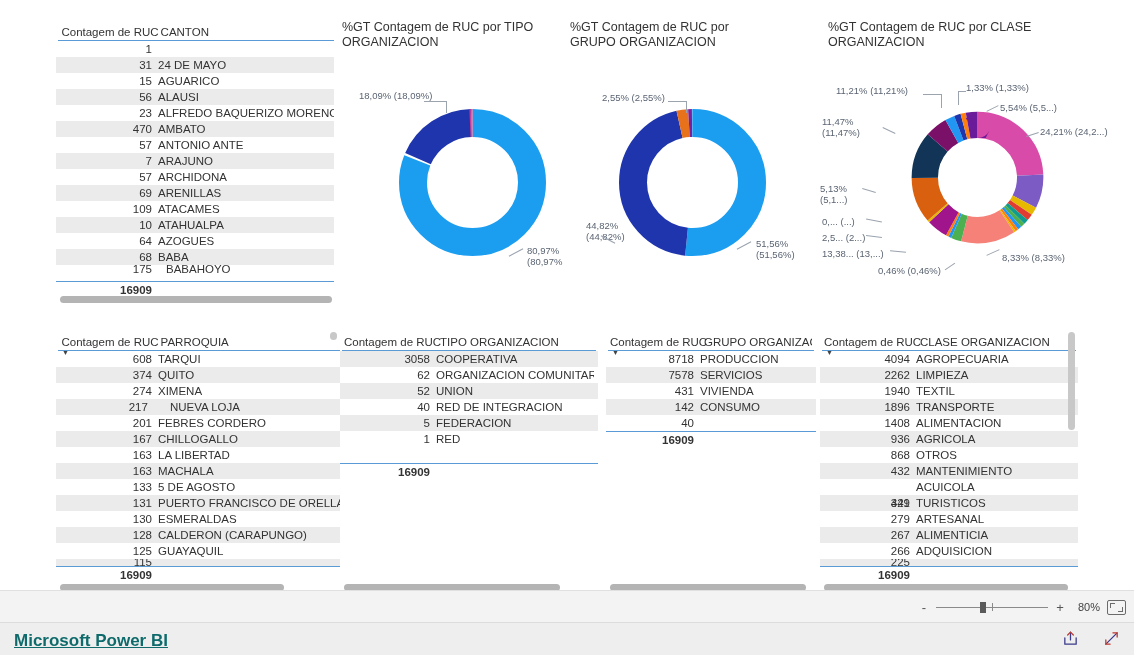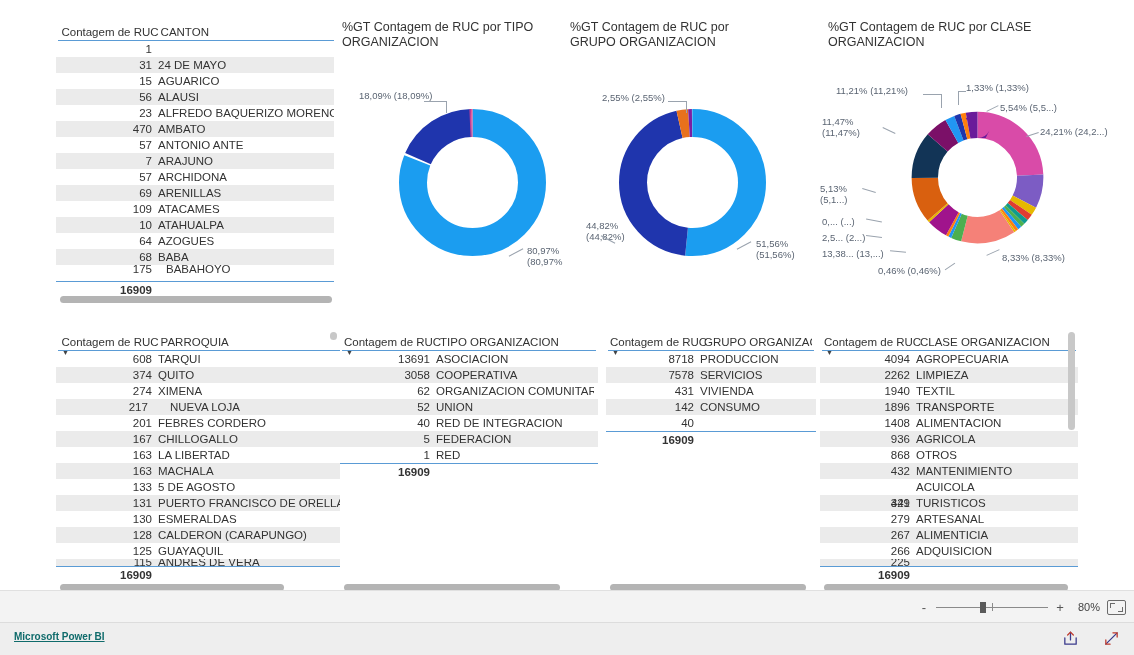--- a/index.html
+++ b/index.html
@@ -178,21 +178,21 @@
   .footer {
     position: absolute;
     left: 0; top: 622px;
     width: 1134px; height: 33px;
     background: #eeeeee;
     border-top: 1px solid #dcdcdc;
   }
   .pbi-link {
     position: absolute;
     left: 14px; top: 8px;
-    font-size: 10px;
+    font-size: 17px;
     color: #0f6b6b;
     text-decoration: underline;
     font-weight: bold;
   }
   .foot-icons {
     position: absolute;
     right: 14px; top: 7px;
     display: flex;
     gap: 24px;
     align-items: center;
@@ -436,21 +436,21 @@
         <div class="lbl" style="width:184px;">ESMERALDAS</div>
       </div>
       <div class="row alt">
         <div class="num" style="width:102px;">128</div>
         <div class="lbl" style="width:184px;">CALDERON (CARAPUNGO)</div>
       </div>
       <div class="row">
         <div class="num" style="width:102px;">125</div>
         <div class="lbl" style="width:184px;">GUAYAQUIL</div>
       </div>
-      <div class="row alt" style="height:7px; line-height:7px; overflow:hidden;">
+      <div class="row alt" style="height:7px; line-height:7px; overflow:hidden;flex-direction:column;">
         <div class="num" style="width:102px;">115</div>
         <div class="lbl" style="width:184px;">ANDRÉS DE VERA</div>
       </div>
     </div>
     <div class="total-rule"></div>
     <div class="total-row">
       <div class="num" style="width:102px;">16909</div>
       <div class="lbl" style="width:184px;"></div>
     </div>
     <div class="vscroll" style="left:274px; top:4px; height:8px;"></div>
@@ -460,24 +460,20 @@
   <div class="visual" style="left:340px; top:328px; width:258px; height:262px;">
     <div class="tbl-head" style="height:22px;">
       <div class="num" style="width:96px;">
         <span>Contagem de RUC</span>
         <span class="sort-caret">▼</span>
       </div>
       <div class="lbl" style="width:158px;">TIPO ORGANIZACION</div>
     </div>
     <div class="head-rule"></div>
     <div class="rows" style="height:112px;">
-      <div class="row">
-        <div class="num" style="width:96px;">13691</div>
-        <div class="lbl" style="width:158px;">ASOCIACION</div>
-      </div>
       <div class="row alt">
         <div class="num" style="width:96px;">3058</div>
         <div class="lbl" style="width:158px;">COOPERATIVA</div>
       </div>
       <div class="row">
         <div class="num" style="width:96px;">62</div>
         <div class="lbl" style="width:158px;">ORGANIZACION COMUNITARIA</div>
       </div>
       <div class="row alt">
         <div class="num" style="width:96px;">52</div>

